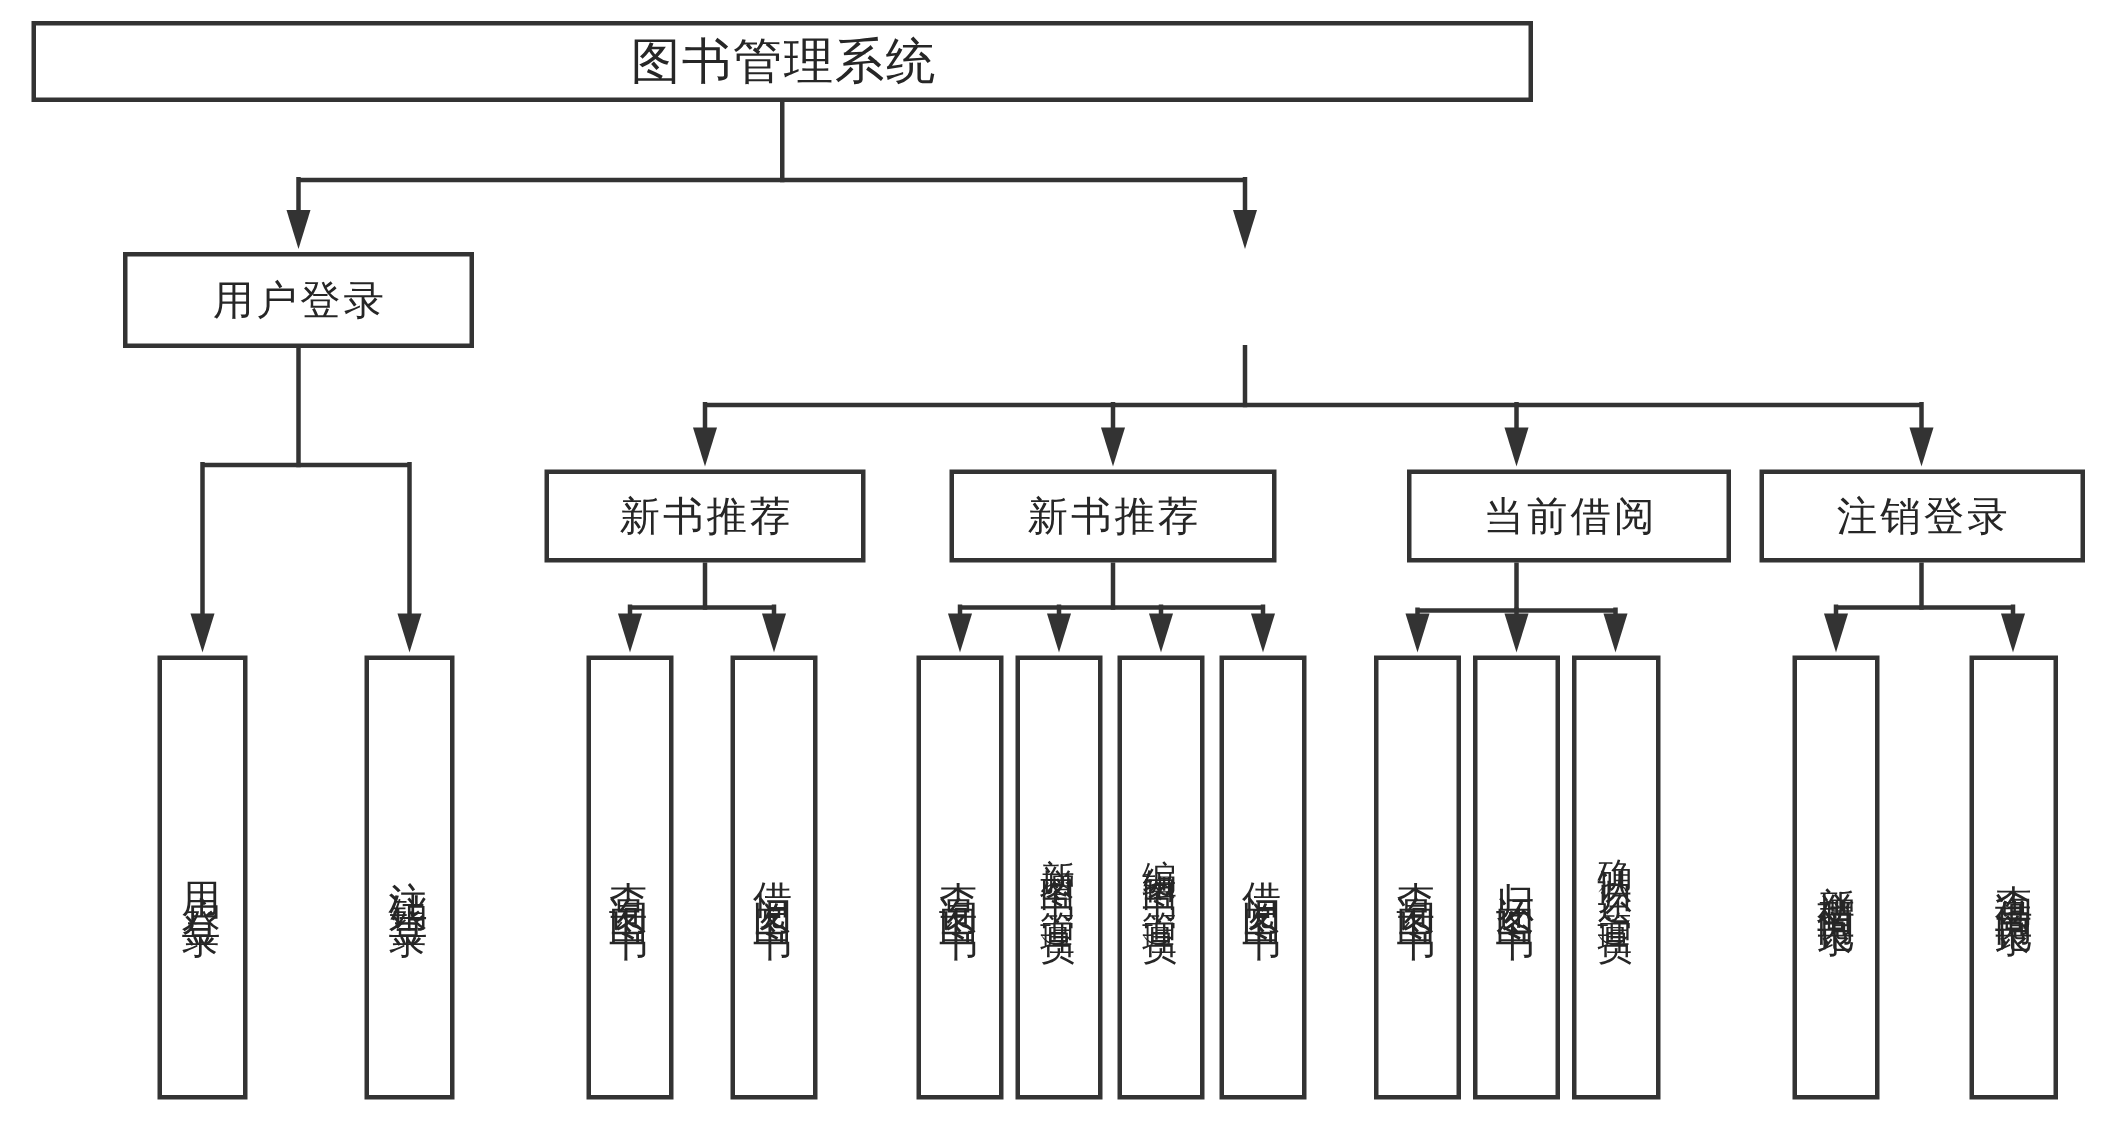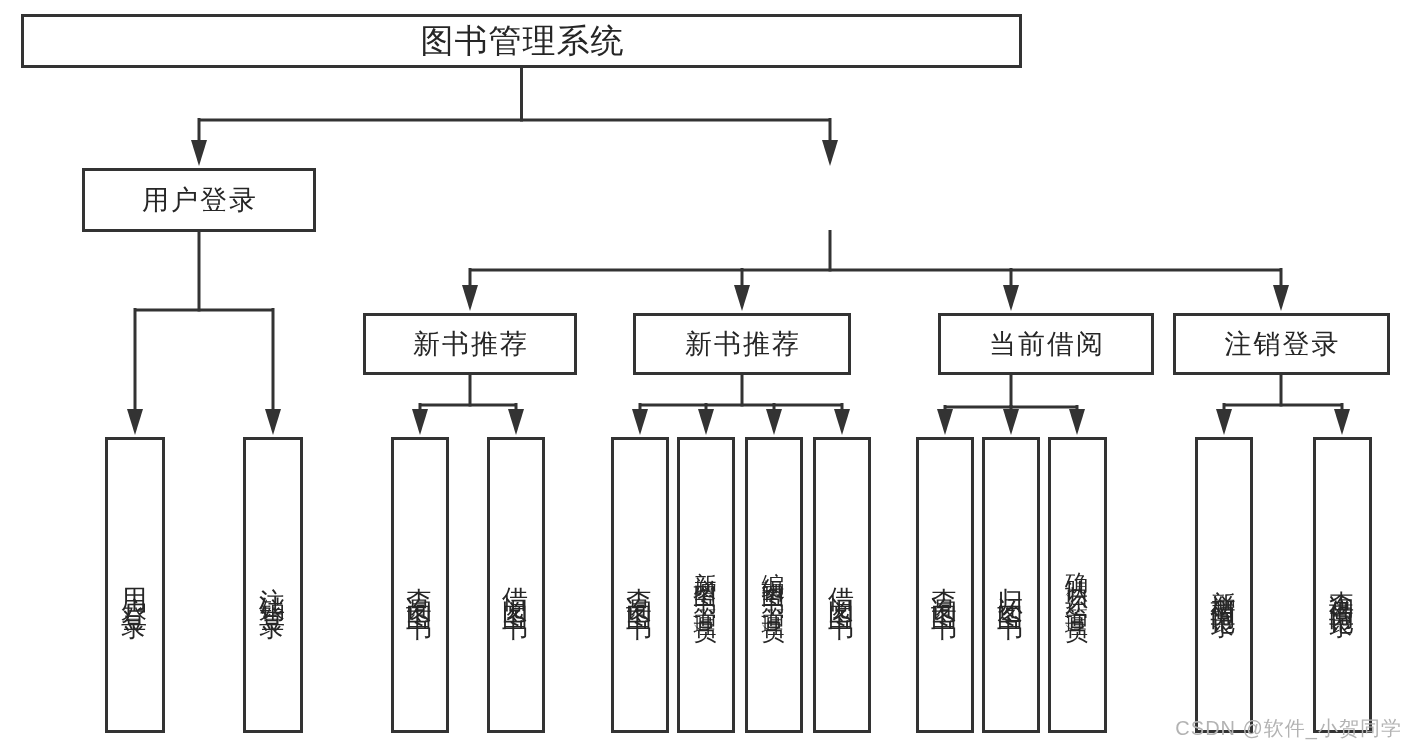--- a/index.html
+++ b/index.html
@@ -151,15 +151,14 @@
   <div class="node v-node v-long" style="left:745px; top:437px; width:58px; height:296px;">编辑图书（管理员）</div>
   <div class="node v-node" style="left:813px; top:437px; width:58px; height:296px;">借阅图书</div>
 
   <div class="node v-node" style="left:916px; top:437px; width:58px; height:296px;">查询图书</div>
   <div class="node v-node" style="left:982px; top:437px; width:58px; height:296px;">归还图书</div>
   <div class="node v-node v-long" style="left:1048px; top:437px; width:59px; height:296px;">确认归还（管理员）</div>
 
   <div class="node v-node v-mid" style="left:1195px; top:437px; width:58px; height:296px;">新增借阅记录</div>
   <div class="node v-node v-mid" style="left:1313px; top:437px; width:59px; height:296px;">查询借阅记录</div>
 
-  <div class="watermark">CSDN @软件_小贺同学</div>
 
 </div>
 
 </body></html>

